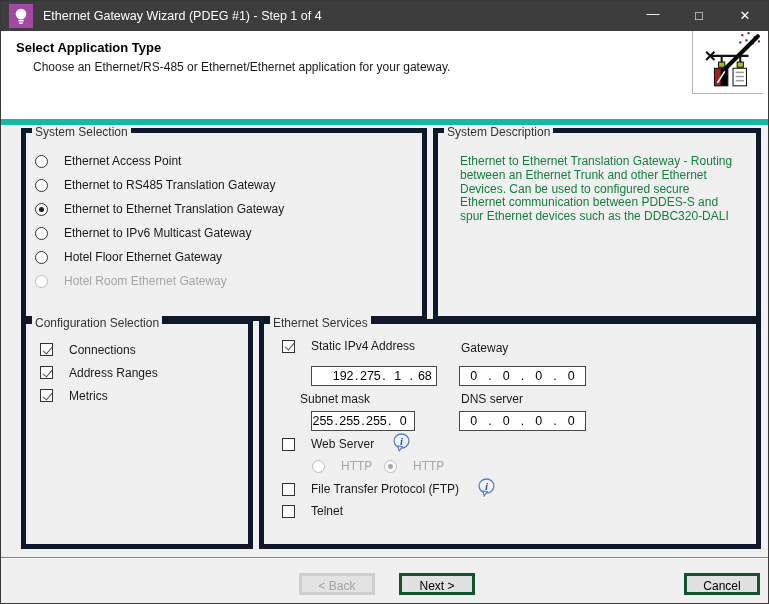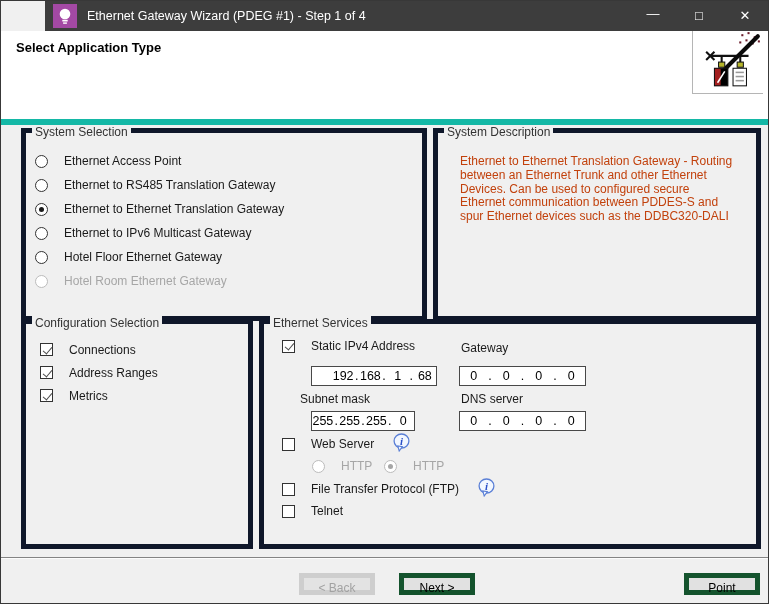--- a/index.html
+++ b/index.html
@@ -3,21 +3,21 @@
 <meta charset="utf-8">
 <style>
   html,body{margin:0;padding:0;background:#888;}
   .window{
     position:relative;width:769px;height:604px;box-sizing:border-box;
     border:1px solid #383838;background:#f0f0f0;
     font-family:"Liberation Sans",sans-serif;font-size:12px;color:#1a1a1a;
     overflow:hidden;
   }
   
-  .titlebar{position:absolute;top:0;left:0;right:0;height:30px;background:#3d3d3d;display:flex;align-items:center;margin-left:44px;}
+  .titlebar{position:absolute;top:0;left:0;right:0;height:30px;background:#3d3d3d;display:flex;align-items:center;}
   .app-icon{width:24px;height:24px;margin-left:8px;flex:0 0 auto;}
   .titlebar-title{color:#ffffff;font-size:12.5px;margin-left:10px;white-space:nowrap;}
   .win-controls{margin-left:auto;display:flex;height:30px;}
   .win-btn{width:46px;height:30px;line-height:30px;text-align:center;color:#ffffff;font-size:13px;cursor:default;}
   .win-btn.min{line-height:26px;}
   
   .header{position:absolute;top:30px;left:0;right:0;height:88px;background:#ffffff;border-bottom:6px solid #14b8a6;}
   .header-title{position:absolute;left:15px;top:9px;font-size:13px;font-weight:bold;color:#000;}
   .header-subtitle{position:absolute;left:32px;top:29px;font-size:12px;color:#1a1a1a;}
   .wizard-box{position:absolute;top:0;right:5px;width:70px;height:62px;background:#ffffff;border-left:1px solid #b5b5b5;border-bottom:1px solid #b5b5b5;display:flex;align-items:flex-start;justify-content:flex-end;}
@@ -35,34 +35,34 @@
   .radio.disabled.sel::after{background:#a6a6a6;}
   .checkbox{width:13px;height:13px;box-sizing:border-box;border:1px solid #333;background:#fff;position:relative;flex:0 0 auto;}
   .checkbox.checked::after{content:"";position:absolute;left:3.5px;top:0.5px;width:4px;height:8px;border-right:1.6px solid #4d4d4d;border-bottom:1.6px solid #4d4d4d;transform:rotate(40deg);}
   .ctl-row{display:flex;align-items:center;gap:7px;}
   .ctl-row .lbl{margin-left:9px;white-space:nowrap;}
   .ctl-row .lbl.disabled{color:#a6a6a6;}
   
   .gb-system-selection .rows{padding:16px 0 0 9px;}
   .gb-system-selection .ctl-row{height:24px;}
   
-  .gb-system-description .desc{padding:22px 18px 0 22px;line-height:13.8px;color:#c2410c;}
+  .gb-system-description .desc{padding:22px 18px 0 22px;line-height:13.8px;color:#15803d;}
   
   .gb-config-selection .rows{padding:14px 0 0 14px;}
   .gb-config-selection .ctl-row{height:23px;}
   
   .gb-ethernet-services .abs{position:absolute;}
   .svc-label{white-space:nowrap;color:#1a1a1a;}
   .ipfield{position:absolute;box-sizing:border-box;height:20px;background:#ffffff;border:1px solid #484848;display:flex;align-items:center;font-size:12.5px;color:#000;}
   .ipfield .octet{flex:1;text-align:center;}
   .ipfield .ip-dot{flex:0 0 5px;text-align:center;}
   .info-icon{margin-left:12px;flex:0 0 auto;display:inline-block;}
   
   .footer-divider{position:absolute;left:0;right:0;top:556px;height:0;border-top:1px solid #848484;border-bottom:1px solid #fcfcfc;}
-  .btn{position:absolute;box-sizing:border-box;width:76px;height:22px;background:#e1e1e1;border:5px solid #14532d;font-family:"Liberation Sans",sans-serif;font-size:12px;color:#000;text-align:center;line-height:20px;cursor:default;}
+  .btn{position:absolute;box-sizing:border-box;width:76px;height:22px;background:#e1e1e1;border:3px solid #14532d;font-family:"Liberation Sans",sans-serif;font-size:12px;color:#000;text-align:center;line-height:20px;cursor:default;}
   .btn.disabled{background:#e3e3e3;border-color:#cecece;color:#a2a2a2;}
   .btn-back{left:298px;top:572px;}
   .btn-next{left:398px;top:572px;}
   .btn-cancel{left:683px;top:572px;}
 </style>
 </head>
 <body>
 
 <div class="window">
 
@@ -78,20 +78,21 @@
     <span class="titlebar-title">Ethernet Gateway Wizard (PDEG #1) - Step 1 of 4</span>
     <div class="win-controls">
       <span class="win-btn min">—</span>
       <span class="win-btn">□</span>
       <span class="win-btn">✕</span>
     </div>
   </div>
 
   <div class="header">
     <div class="header-title">Select Application Type</div>
+    <div class="header-subtitle">Choose an Ethernet/RS-485 or Ethernet/Ethernet application for your gateway.</div>
     <div class="wizard-box">
       <svg width="62" height="58" viewBox="0 0 60 56">
 
         <g fill="#6d1f2d">
           <rect x="39" y="3" width="2" height="2"></rect>
             <rect x="45" y="1" width="2" height="2"></rect>
           <rect x="51" y="5" width="2" height="2"></rect>
             <rect x="43" y="8" width="2" height="2"></rect>
           <rect x="49" y="11" width="2" height="2"></rect>
             <rect x="55" y="9" width="2" height="2"></rect>
@@ -180,21 +181,21 @@
 
     <div class="ctl-row abs" style="left:18px;top:14px;height:16px;">
       <span class="checkbox checked"></span>
       <span class="lbl">Static IPv4 Address</span>
     </div>
     <span class="svc-label abs" style="left:197px;top:17px;">Gateway</span>
 
     <div class="ipfield" style="left:47px;top:42px;width:126px;padding-left:20px;">
       <span class="octet">192</span>
         <span class="ip-dot">.</span>
-        <span class="octet">168</span>
+        <span class="octet">275</span>
         <span class="ip-dot">.</span>
         <span class="octet">1</span>
         <span class="ip-dot">.</span>
         <span class="octet">68</span>
     </div>
     <div class="ipfield" style="left:195px;top:42px;width:127px;">
       <span class="octet">0</span>
         <span class="ip-dot">.</span>
         <span class="octet">0</span>
         <span class="ip-dot">.</span>
@@ -260,15 +261,15 @@
 
     <div class="ctl-row abs" style="left:18px;top:179px;height:16px;">
       <span class="checkbox"></span>
       <span class="lbl">Telnet</span>
     </div>
   </div>
 
   <div class="footer-divider"></div>
   <div class="btn btn-back disabled">&lt; Back</div>
   <div class="btn btn-next">Next &gt;</div>
-  <div class="btn btn-cancel">Point</div>
+  <div class="btn btn-cancel">Cancel</div>
 
 </div>
 
 </body></html>

